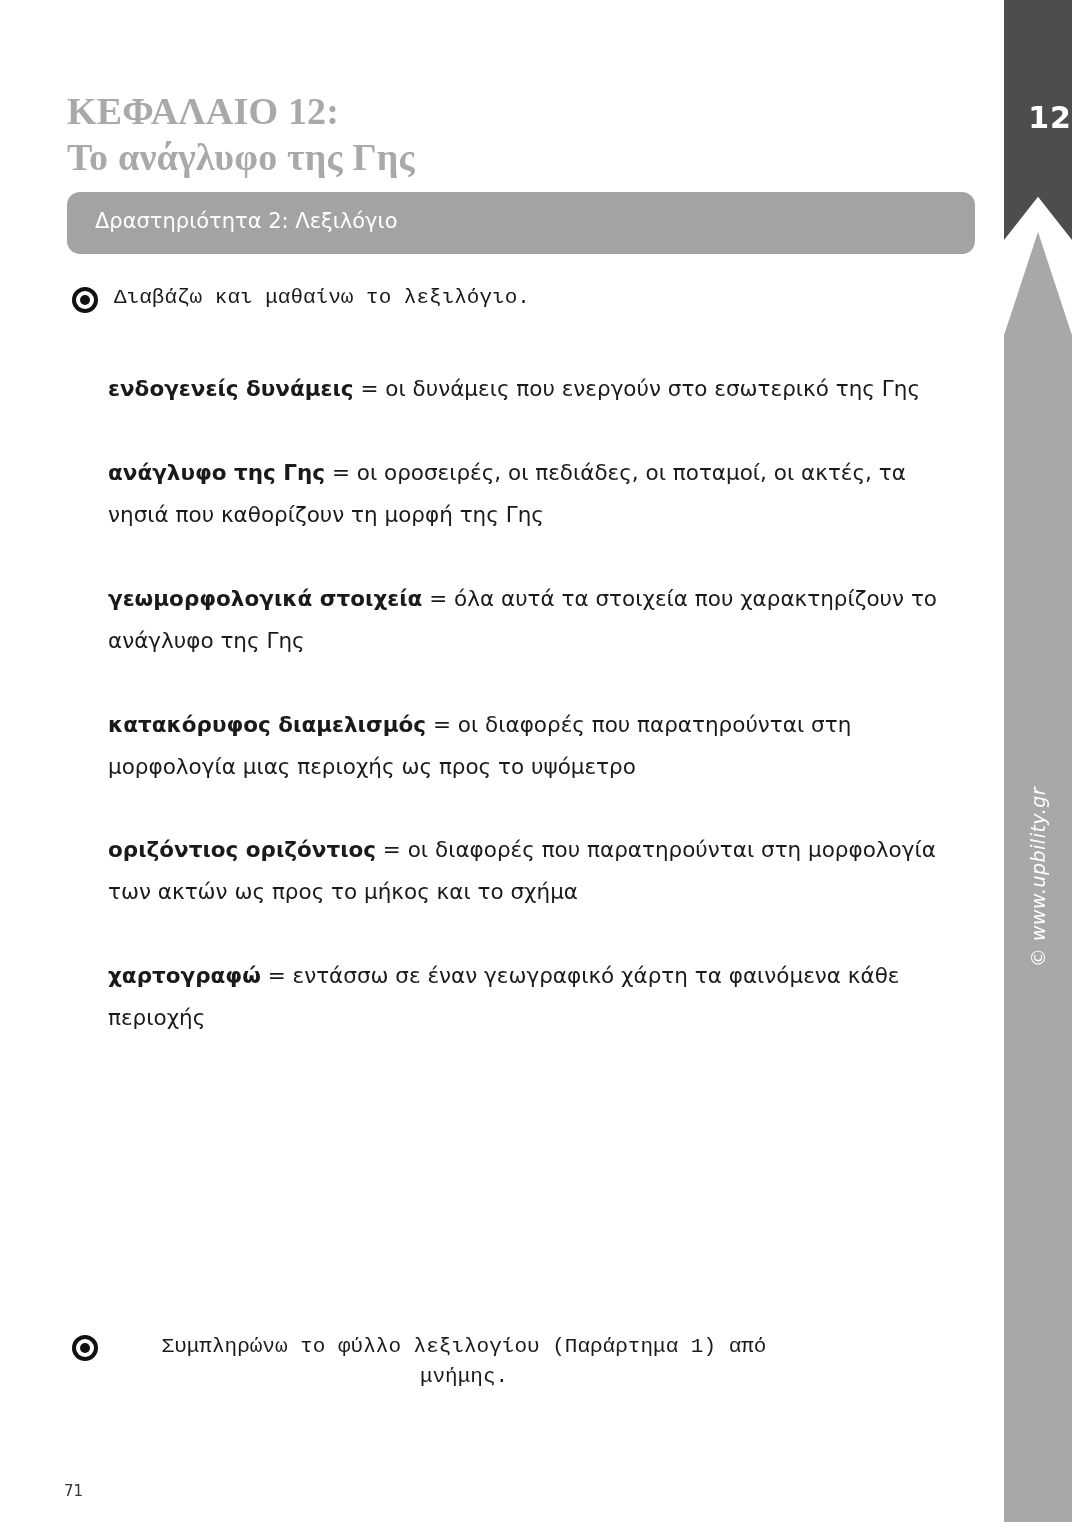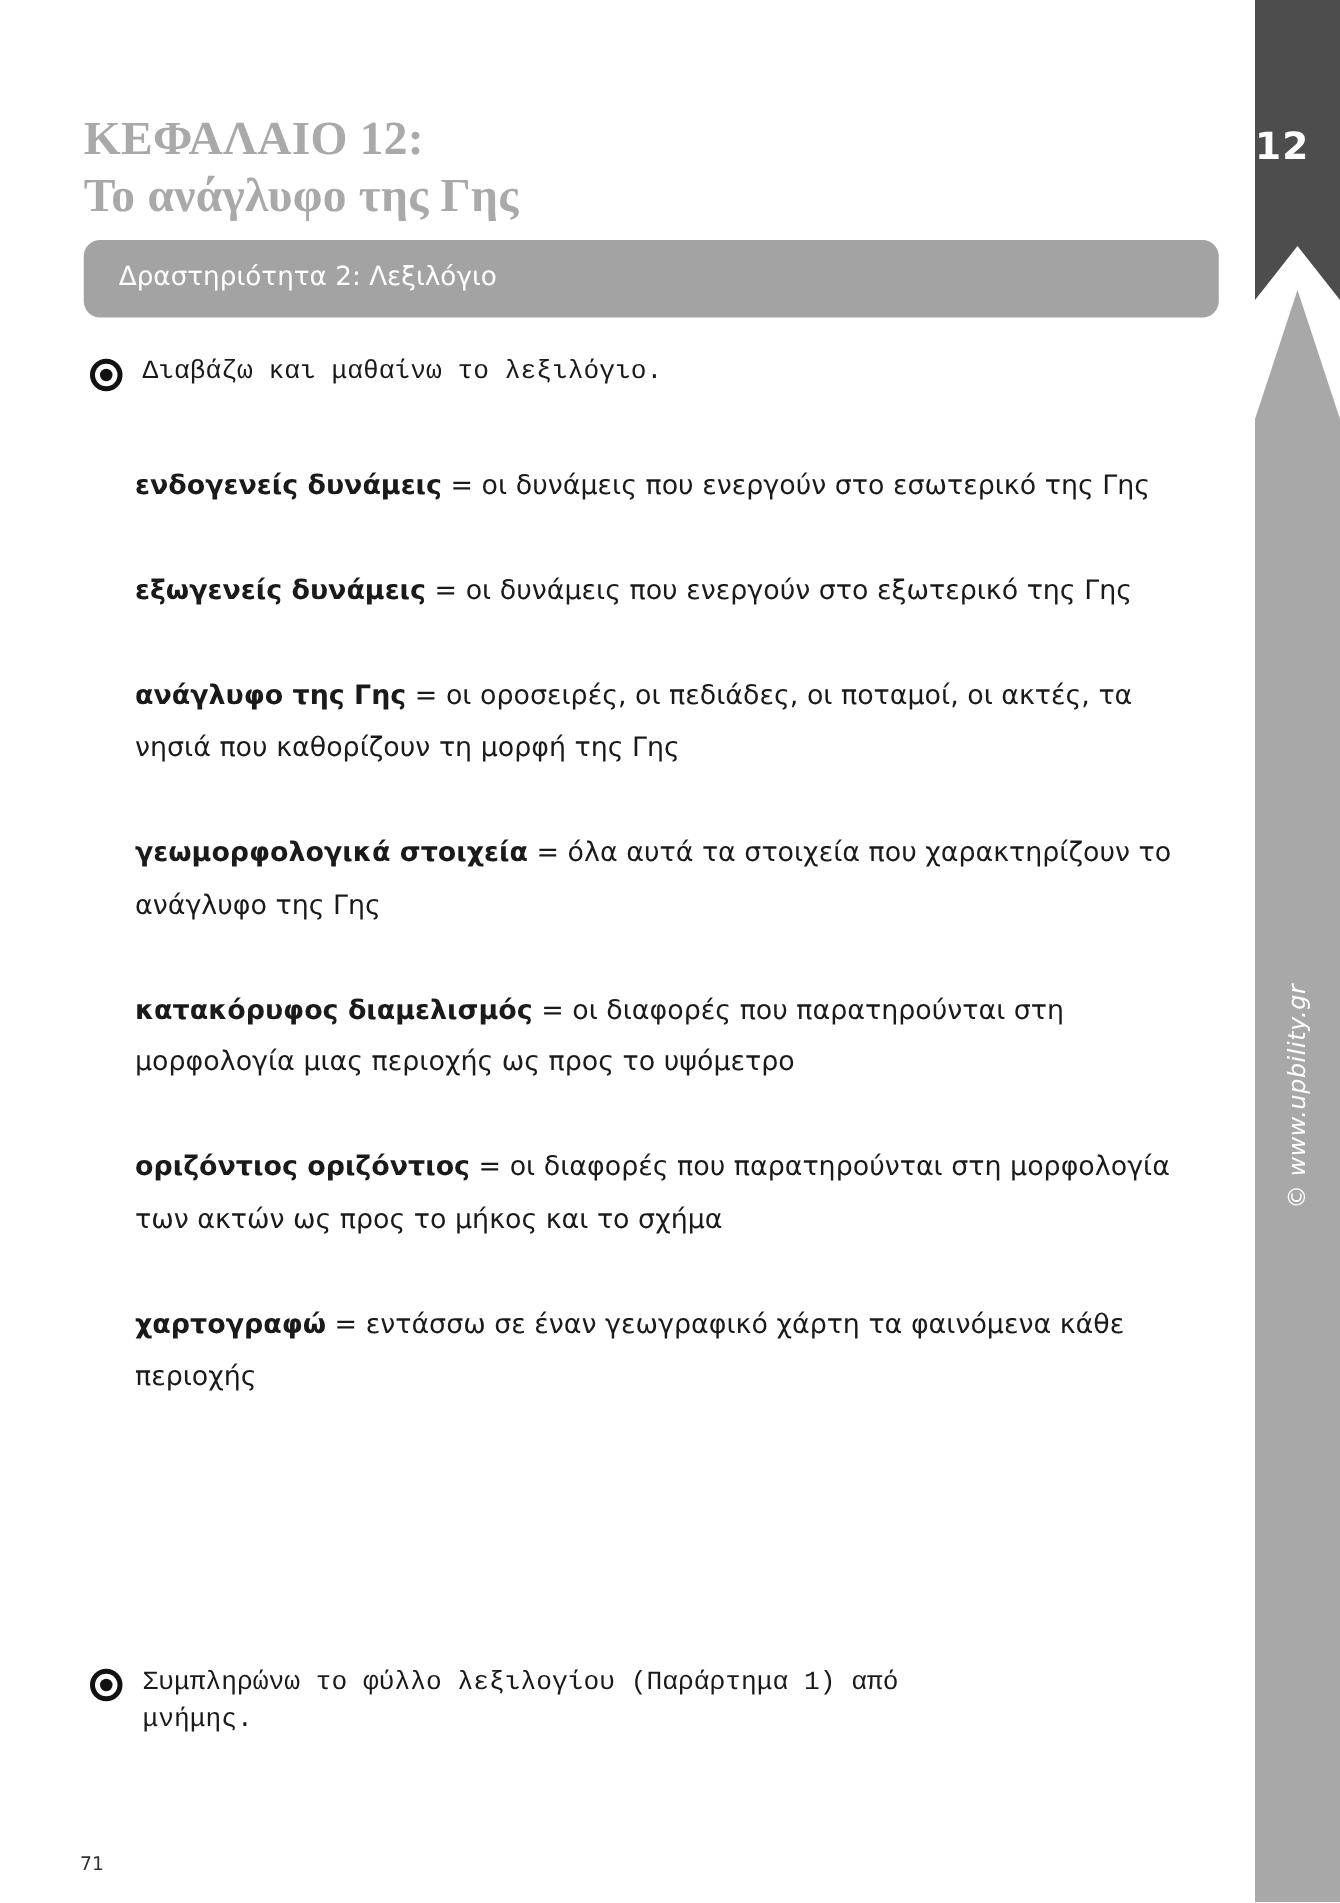--- a/index.html
+++ b/index.html
@@ -24,21 +24,21 @@
     height: 240px;
     background: #4d4d4d;
     -webkit-clip-path: polygon(0 0, 100% 0, 100% 100%, 50% 82%, 0 100%);
     clip-path: polygon(0 0, 100% 0, 100% 100%, 50% 82%, 0 100%);
   }
   .side-tab-number {
     position: absolute;
     top: 103px;
     left: 1004px;
     width: 68px;
-    text-align: left;
+    text-align: right;
     color: #ffffff;
     font-family: "DejaVu Sans", sans-serif;
     font-weight: bold;
     font-size: 30px;
     letter-spacing: 1px;
     line-height: 1;
   }
 
   
   .side-band {
@@ -182,20 +182,21 @@
   }
   .equals { font-weight: normal; }
   .definition { font-weight: normal; }
 
   
   .footer-bullets {
     position: absolute;
     left: 72px;
     top: 1332px;
     width: 860px;
+    text-align: center;
   }
   .footer-bullet {
     display: flex;
     align-items: flex-start;
     margin-bottom: 6px;
   }
   .footer-bullet .bullet-text {
     font-size: 21px;
     line-height: 1.42;
     max-width: 700px;
@@ -235,23 +236,20 @@
   <div class="bullet-row intro-bullet">
     <span class="bullet-icon"></span>
     <span class="bullet-text">Διαβάζω και μαθαίνω το λεξιλόγιο.</span>
   </div>
 
   <div class="glossary">
     <div class="glossary-entry">
       <span class="term">ενδογενείς δυνάμεις</span><span class="equals"> = </span><span class="definition">οι δυνάμεις που ενεργούν στο εσωτερικό της Γης</span>
     </div>
     <div class="glossary-entry">
-      <span class="term">εξωγενείς δυνάμεις</span><span class="equals"> = </span><span class="definition">οι δυνάμεις που ενεργούν στο εξωτερικό της Γης</span>
-    </div>
-    <div class="glossary-entry">
       <span class="term">ανάγλυφο της Γης</span><span class="equals"> = </span><span class="definition">οι οροσειρές, οι πεδιάδες, οι ποταμοί, οι ακτές, τα νησιά που καθορίζουν τη μορφή της Γης</span>
     </div>
     <div class="glossary-entry">
       <span class="term">γεωμορφολογικά στοιχεία</span><span class="equals"> = </span><span class="definition">όλα αυτά τα στοιχεία που χαρακτηρίζουν το ανάγλυφο της Γης</span>
     </div>
     <div class="glossary-entry">
       <span class="term">κατακόρυφος διαμελισμός</span><span class="equals"> = </span><span class="definition">οι διαφορές που παρατηρούνται στη μορφολογία μιας περιοχής ως προς το υψόμετρο</span>
     </div>
     <div class="glossary-entry">
       <span class="term">οριζόντιος οριζόντιος</span><span class="equals"> = </span><span class="definition">οι διαφορές που παρατηρούνται στη μορφολογία των ακτών ως προς το μήκος και το σχήμα</span>

